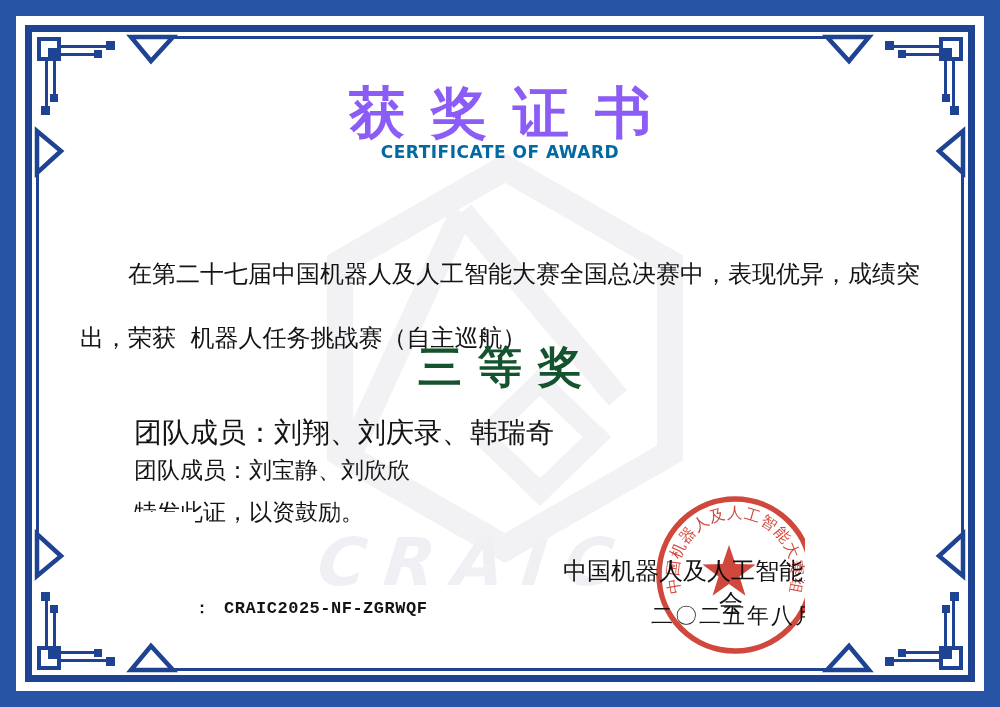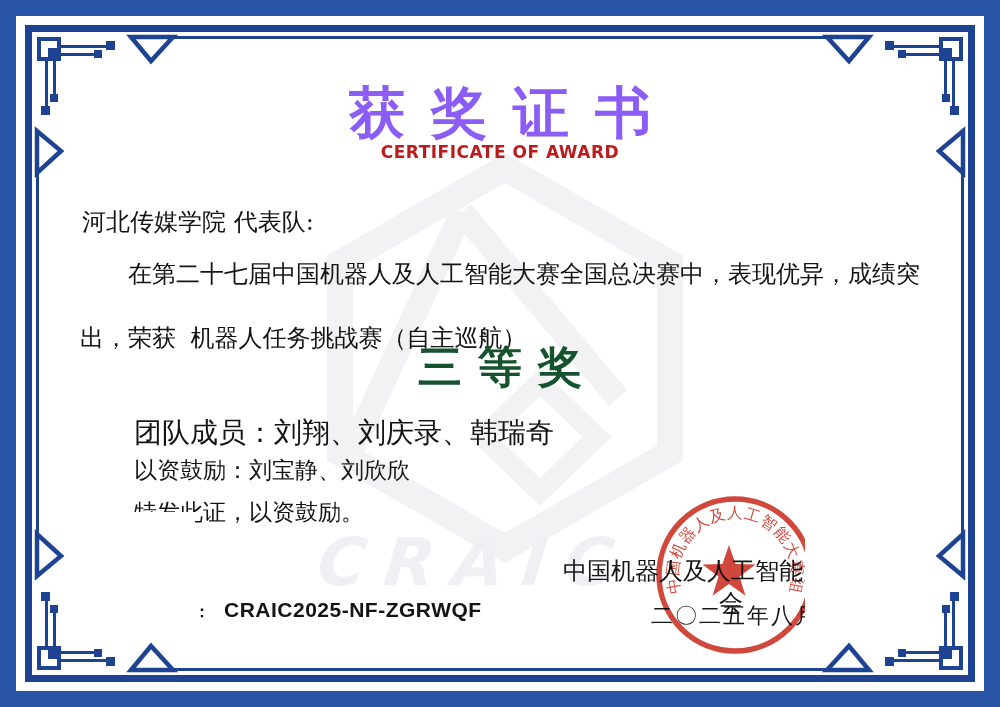--- a/index.html
+++ b/index.html
@@ -22,62 +22,61 @@
         font-family:"DejaVu Sans","Liberation Sans",sans-serif;
         font-weight:bold;font-style:italic;font-size:66px;letter-spacing:18px;
         color:#F0F0F4;transform:skewX(-6deg);pointer-events:none;}
 
   
   .title{position:absolute;left:0;right:0;top:76px;z-index:3;text-align:center;
         font-family:"DejaVu Sans","Liberation Sans",sans-serif;font-weight:bold;
         font-size:56px;color:#8b5cf6;letter-spacing:26px;text-indent:26px;}
   .subtitle{position:absolute;left:0;right:0;top:142px;z-index:3;text-align:center;
         font-family:"DejaVu Sans","Liberation Sans",sans-serif;font-weight:bold;
-        font-size:17px;color:#b91c1c;letter-spacing:0.5px;}
+        font-size:17px;color:#0369a1;letter-spacing:0.5px;}
   .recipient{position:absolute;left:82px;top:206px;z-index:3;font-size:24px;}
   .body-par{position:absolute;left:80px;top:244px;width:848px;z-index:3;
         font-size:24px;line-height:64px;text-indent:2em;font-family:Liberation Mono, monospace;}
   .award{position:absolute;left:0;right:0;top:338px;z-index:3;text-align:center;
         font-size:44px;font-weight:bold;color:#14532d;letter-spacing:16px;text-indent:16px;}
   .team-line{position:absolute;left:134px;top:414px;z-index:3;font-size:28px;}
   .advisor-line{position:absolute;left:134px;top:455px;z-index:3;font-size:23px;}
   .closing-line{position:absolute;left:134px;top:497px;z-index:3;font-size:23px;}
   .issuer{position:absolute;left:563px;top:555px;width:336px;z-index:3;
         text-align:center;font-size:24px;}
   .issue-date{position:absolute;left:650px;top:601px;width:170px;z-index:3;
         text-align:center;font-size:22px;letter-spacing:2px;}
   .certno-row{position:absolute;left:130px;top:598px;z-index:3;display:flex;
         align-items:baseline;gap:14px;}
   .certno-label{font-size:16px;font-weight:bold;}
-  .certno-value{font-family:Liberation Sans, sans-serif;
-        font-weight:bold;font-size:21px;letter-spacing:0.5px;}
+  .certno-value{font-family:Liberation Mono, monospace;
+        font-weight:bold;font-size:17px;letter-spacing:0.5px;}
 
   
   .seal{position:absolute;left:653px;top:493px;z-index:4;mix-blend-mode:multiply;
         opacity:0.92;pointer-events:none;}
 </style>
 </head>
 <body>
 
 <div class="page">
 
   <svg class="watermark-logo" width="1000" height="707" viewBox="0 0 1000 707">
     <polygon points="505,168 670,263 670,453 505,548 340,453 340,263" fill="none" stroke="#F2F2F5" stroke-width="26"></polygon>
     <path d="M462,212 L352,450 M462,212 L618,398" fill="none" stroke="#F2F2F5" stroke-width="24"></path>
     <polygon points="540,382 597,437 540,492 483,437" fill="none" stroke="#F2F2F5" stroke-width="20"></polygon>
   </svg>
   <div class="watermark-text">CRAIC</div>
 
   <div class="title">获奖证书</div>
   <div class="subtitle">CERTIFICATE OF AWARD</div>
-  <div class="recipient">河北传媒学院 代表队:</div>
   <div class="body-par">在第二十七届中国机器人及人工智能大赛全国总决赛中，表现优异，成绩突出，荣获 机器人任务挑战赛（自主巡航）</div>
   <div class="award">三等奖</div>
   <div class="team-line">团队成员：刘翔、刘庆录、韩瑞奇</div>
-  <div class="advisor-line">以资鼓励：刘宝静、刘欣欣</div>
+  <div class="advisor-line">团队成员：刘宝静、刘欣欣</div>
   <div class="closing-line">特发此证，以资鼓励。</div>
   <div class="issuer">中国机器人及人工智能大赛组委会</div>
   <div class="issue-date">二〇二五年八月</div>
   <div class="certno-row">
     <span class="certno-label">证书编号：</span>
     <span class="certno-value">CRAIC2025-NF-ZGRWQF</span>
   </div>
 
   <svg class="seal" width="164" height="164" viewBox="0 0 164 164">
     <defs>

